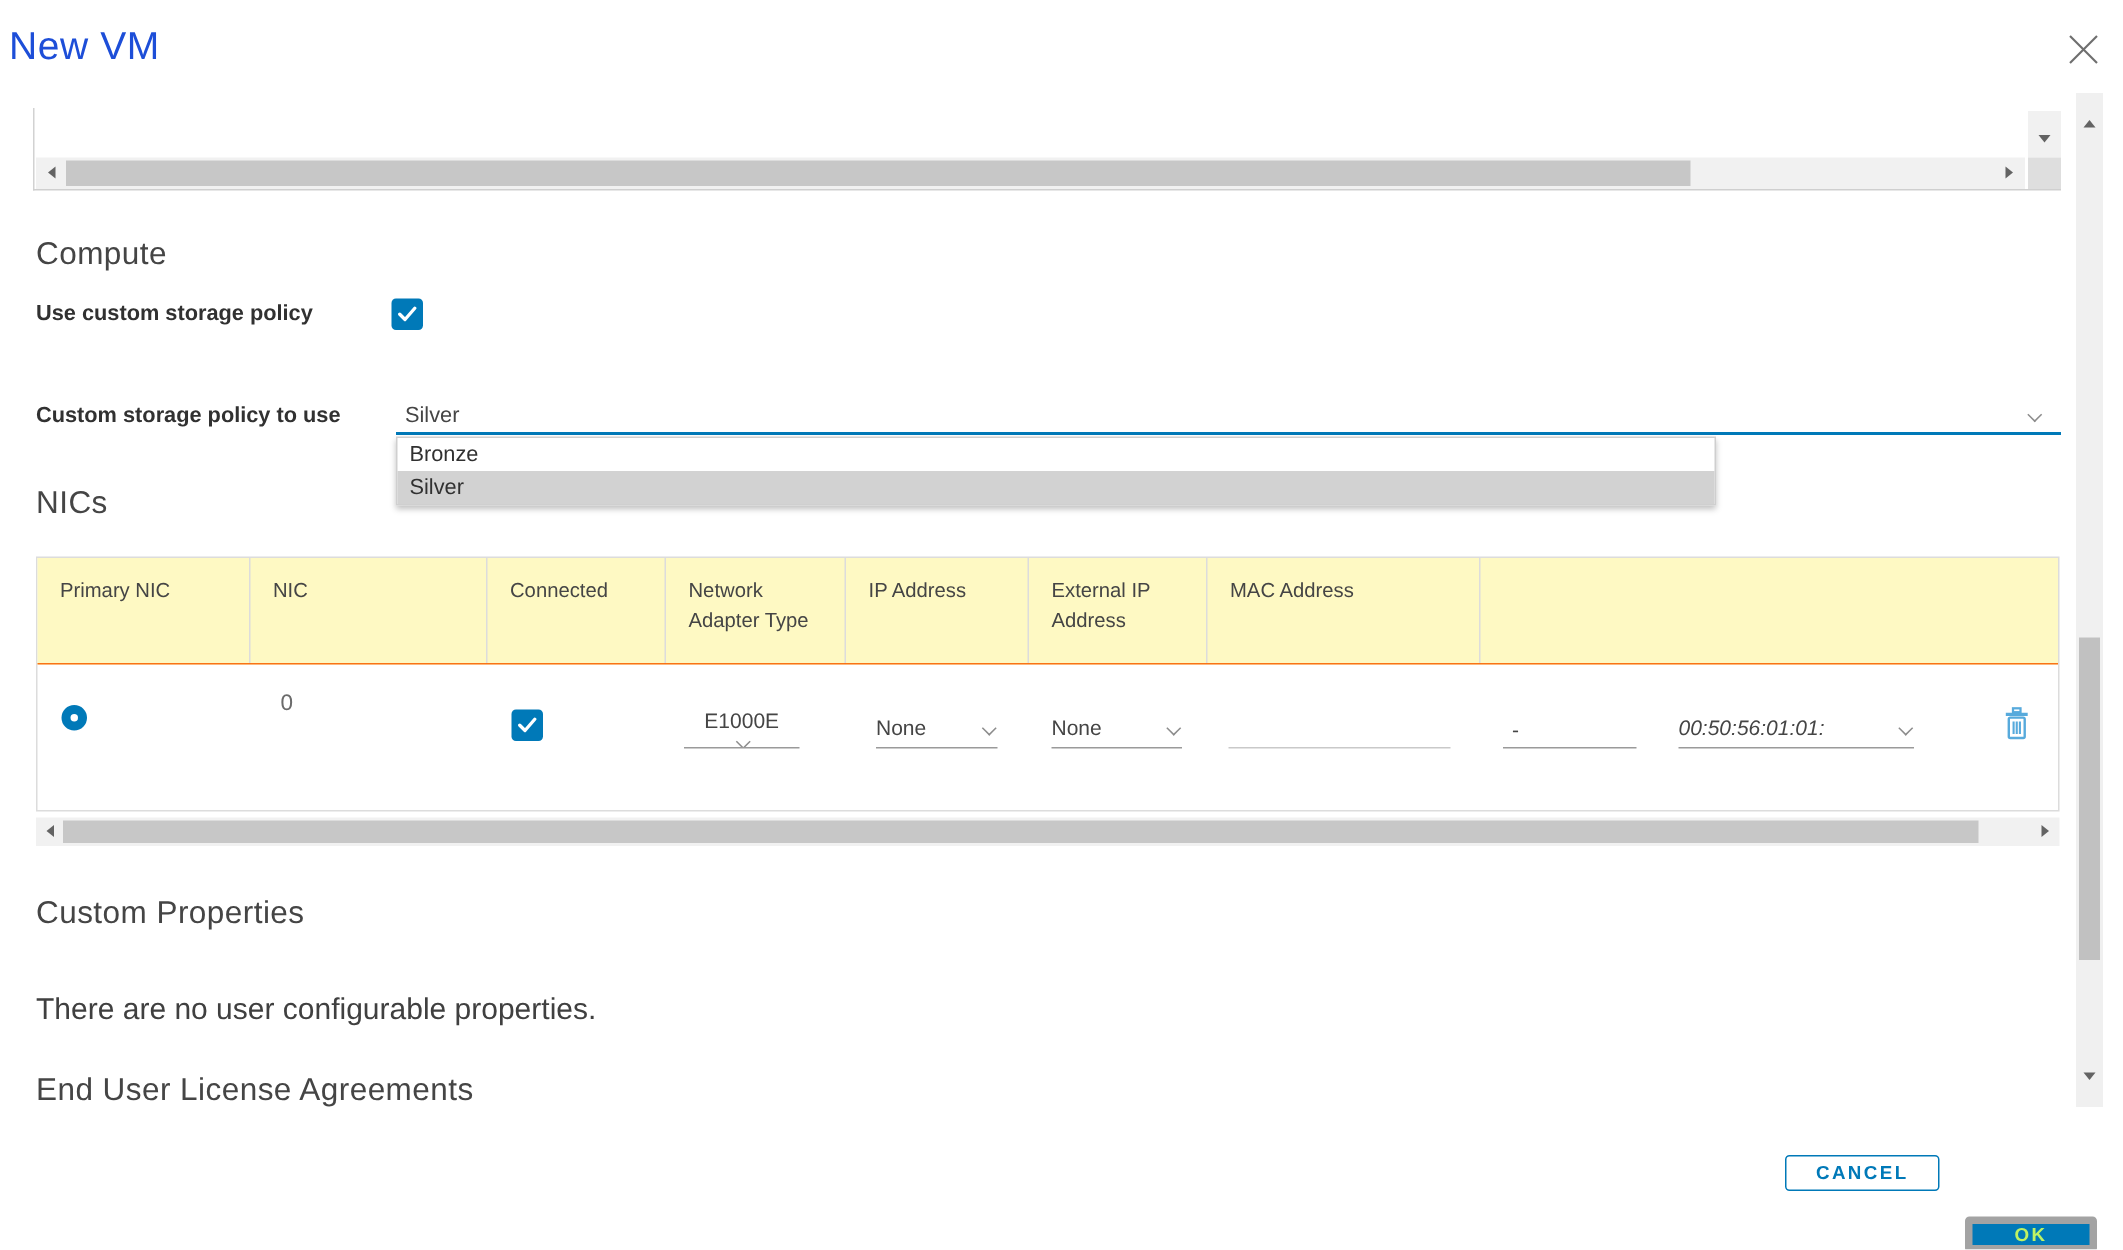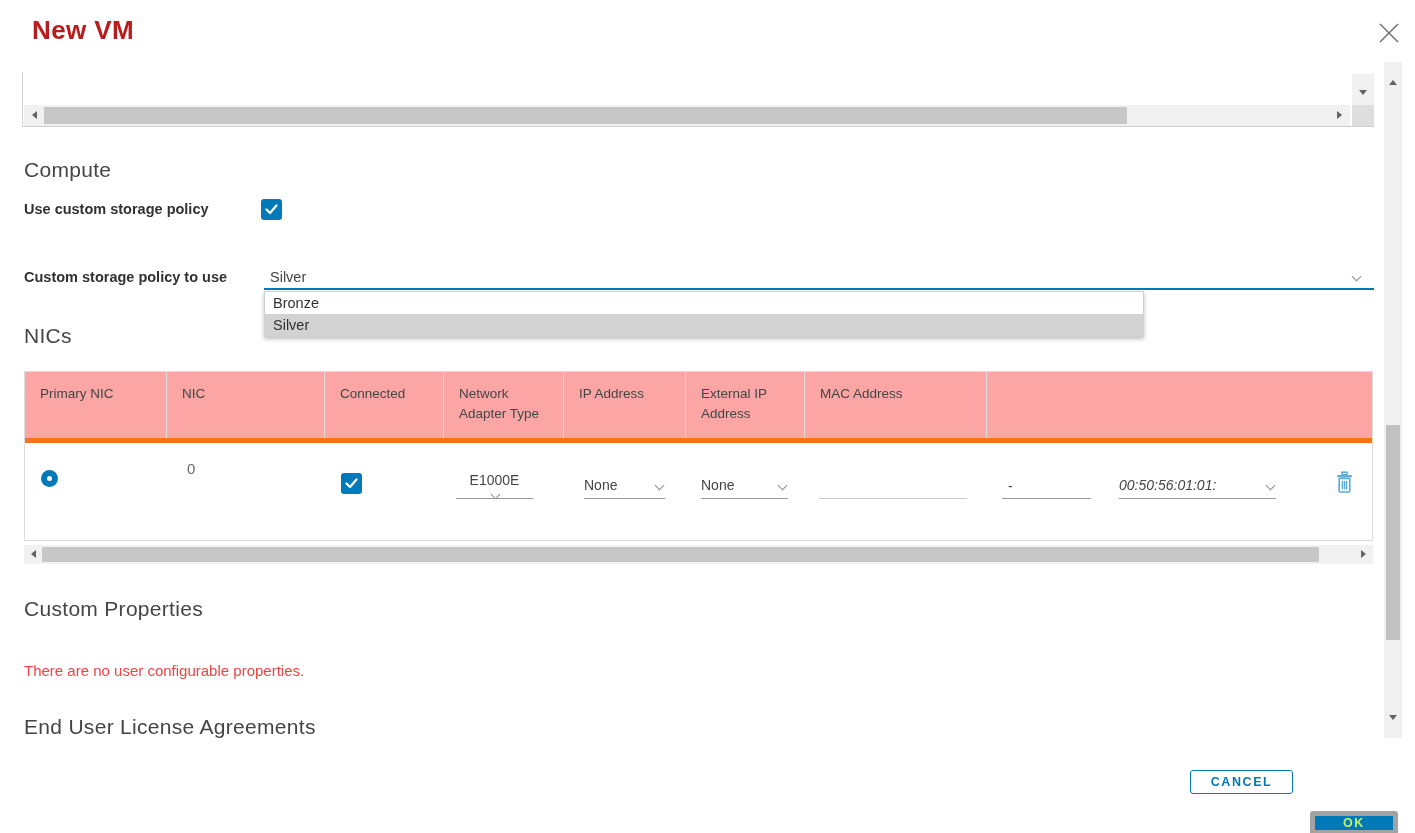--- a/index.html
+++ b/index.html
@@ -1,24 +1,24 @@
 <!DOCTYPE html>
 <html><head>
 <meta charset="utf-8">
 <style>
   * { margin:0; padding:0; box-sizing:border-box; }
   html,body { background:#fff; }
   body { font-family:"Liberation Sans", sans-serif; color:#313131; }
   .stage { position:relative; width:1415px; height:833px; background:#fff; overflow:hidden; }
 
   
-  .dlg-title { position:absolute; left:32px; top:15px; font-size:26px; font-weight:700; color:#b91c1c; letter-spacing:.4px; }
+  .dlg-title { position:absolute; left:6px; top:15px; font-size:26px; font-weight:400; color:#1d4ed8; letter-spacing:.4px; }
   .section-h { position:absolute; font-size:21px; font-weight:300; color:#454545; letter-spacing:.3px; }
   .bold-label { position:absolute; font-size:14.5px; font-weight:700; color:#313131; }
-  .plain-text { position:absolute; font-size:15px; color:#ef4444; }
+  .plain-text { position:absolute; font-size:20px; color:#404040; }
 
   
   .close-btn { position:absolute; left:1376px; top:20px; width:26px; height:26px; cursor:pointer; }
 
   
   .sb-track-h { position:absolute; background:#f1f1f1; }
   .sb-thumb-h { position:absolute; top:2px; bottom:2px; background:#c7c7c7; }
   .sb-track-v { position:absolute; background:#f0f0f0; }
   .sb-thumb-v { position:absolute; left:2px; right:2px; background:#c1c1c1; }
   .tri { position:absolute; width:0; height:0; }
@@ -40,21 +40,21 @@
   .policy-select .val { position:absolute; left:6px; top:3px; font-size:14.5px; color:#454545; }
   .policy-select .chev { position:absolute; right:14px; top:7px; }
   .policy-underline { position:absolute; left:264px; top:288px; width:1110px; height:2px; background:#0079b8; }
   .dropdown { position:absolute; left:264px; top:291px; width:880px; background:#fff; border:1px solid #cfcfcf; box-shadow:0 2px 4px rgba(0,0,0,.25); z-index:30; }
   .dropdown .opt { height:22px; line-height:22px; padding-left:8px; font-size:14.5px; color:#313131; cursor:pointer; }
   .dropdown .opt.hl { background:#d2d2d2; }
 
   
   .nic-table { position:absolute; left:24px; top:371px; width:1349px; height:170px; border:1px solid #dcdcdc; background:#fff; }
   .nic-grid { display:grid; grid-template-columns:141px 158px 119px 120px 122px 119px 182px 119px 183px 85px; }
-  .nic-head { background:#fca5a5; height:71px; border-bottom:5px solid #f97316; }
+  .nic-head { background:#fef9c3; height:71px; border-bottom:1px solid #f97316; }
   .nic-head .hc { padding:12px 8px 0 15px; font-size:13.5px; color:#454545; line-height:1.45; border-left:1px solid #dcdcdc; }
   .nic-head .hc:first-child { border-left:none; }
   .nic-row { position:relative; height:96px; }
   .nic-row .rc { position:relative; }
   .cell-sel { position:absolute; height:27px; border-bottom:1px solid #9a9a9a; display:flex; align-items:center; justify-content:space-between; font-size:14px; color:#454545; cursor:pointer; overflow:hidden; white-space:nowrap; }
   .cell-sel .chev { margin-left:4px; margin-right:2px; }
   .cell-input { position:absolute; height:27px; border-bottom:1px solid #c9c9c9; font-size:14px; color:#454545; }
   .nic-num { position:absolute; font-size:15px; color:#6b6b6b; }
   .trash { position:absolute; cursor:pointer; }
 

